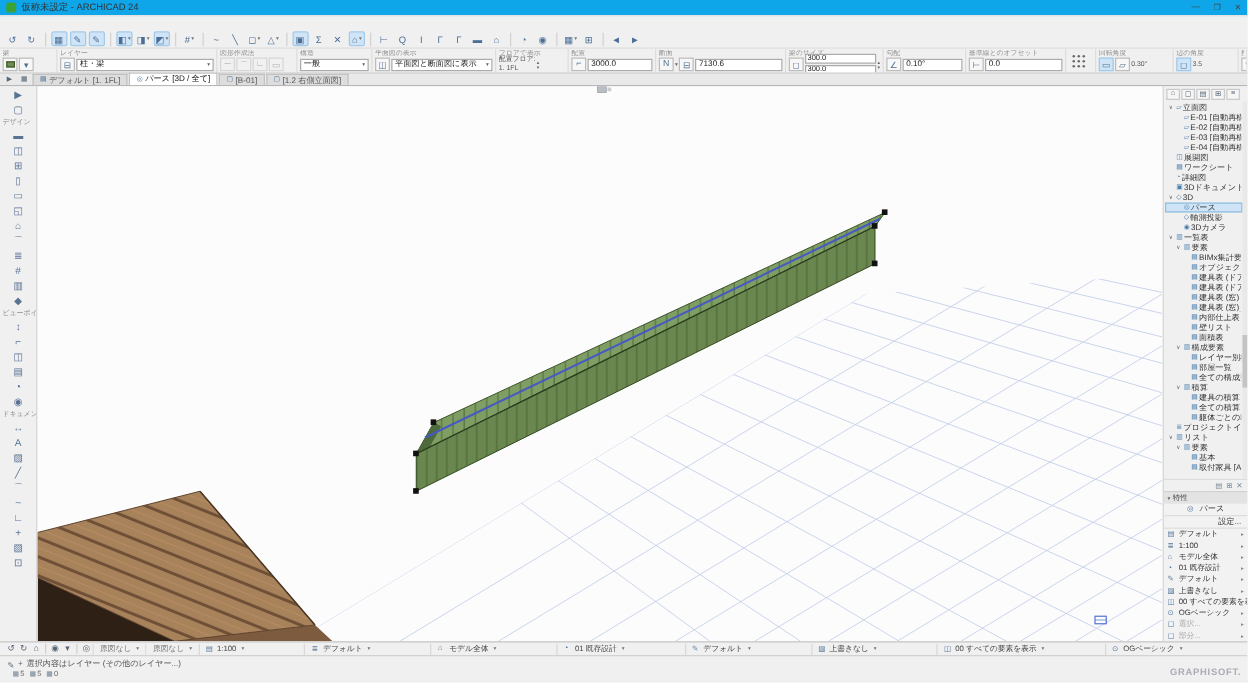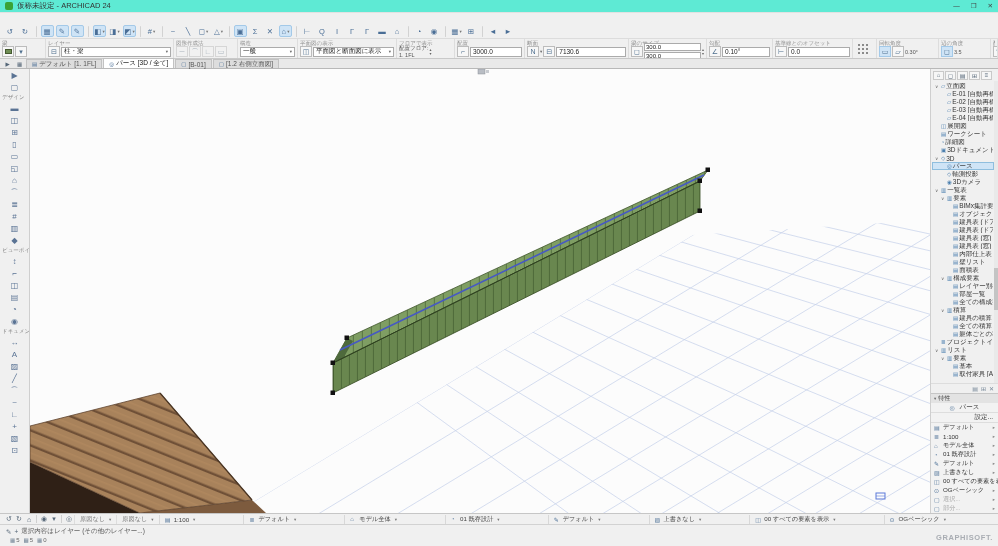--- a/index.html
+++ b/index.html
@@ -1,20 +1,20 @@
 <!DOCTYPE html>
 <html><head>
 <meta charset="utf-8">
 <style>
   *{box-sizing:border-box;margin:0;padding:0}
   html,body{width:998px;height:546px;overflow:hidden}
   body{font-family:"Liberation Sans","DejaVu Sans",sans-serif;font-size:8px;color:#222;background:#f0f0f0;position:relative}
 
   
-  .titlebar{height:13px;display:flex;align-items:center;padding:0 5px;background:#5eead4;border-bottom:1px solid #e2e2e2}
+  .titlebar{height:13px;display:flex;align-items:center;padding:0 5px;background:#0ea5e9;border-bottom:1px solid #e2e2e2}
   .app-ico{width:8px;height:8px;background:#3aa335;border-radius:2px;margin-right:4px;flex:0 0 auto}
   .title{font-size:7.5px;color:#333;white-space:nowrap}
   .wbtns{margin-left:auto;display:flex;gap:11px;font-size:6.5px;color:#444}
   .wbtns span{cursor:default}
   .menubar{height:11px;display:flex;align-items:center;padding:0 5px;background:#f0f0f0;font-size:7px;color:#333}
   .menu-item{padding:0 4px;white-space:nowrap}
   .toolbar{height:15px;display:flex;align-items:center;padding:0 3px;background:#f0f0f0;border-bottom:1px solid #dcdcdc}
   .tbtn{min-width:13px;height:12px;display:flex;align-items:center;justify-content:center;font-size:7.5px;color:#4a6e96;border:1px solid transparent;border-radius:2px;margin:0 1px}
   .tbtn.active{background:#cfe4f6;border-color:#a3c9e8}
   .tbtn.sep{min-width:0;width:1px;height:11px;background:#d2d2d2;border:none;margin:0 3px;color:transparent}

